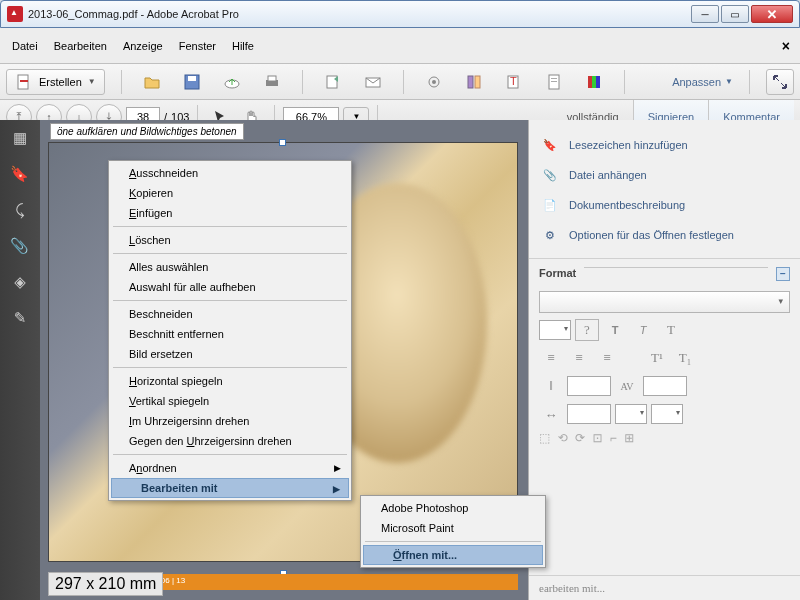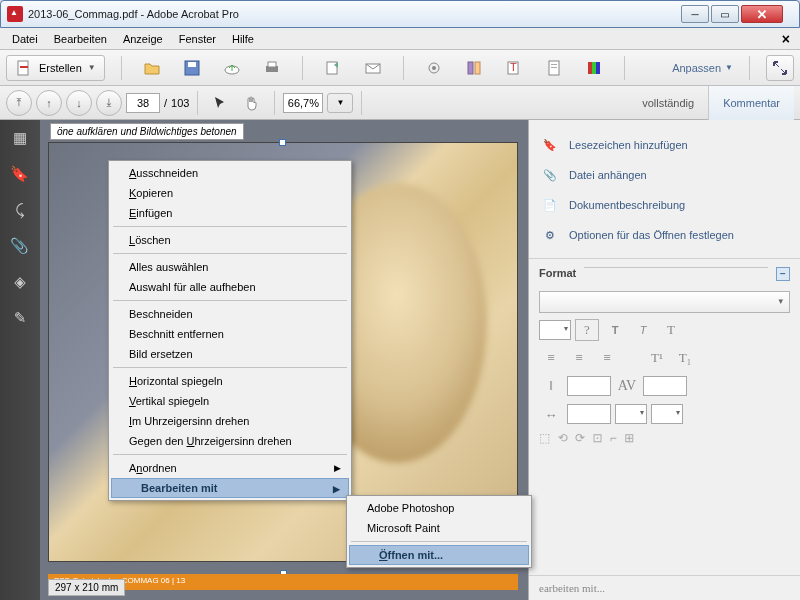--- a/index.html
+++ b/index.html
@@ -1,56 +1,56 @@
 <!DOCTYPE html>
 <html><head>
 <meta charset="utf-8">
 <style>
 * { margin:0; padding:0; box-sizing:border-box; font-family:"Segoe UI",Tahoma,sans-serif; font-size:11px; }
 body { background:#d4dde6; overflow:hidden; width:800px; height:600px; position:relative; }
-.titlebar { height:28px; background:linear-gradient(#f8fbfe,#dde8f4); border:1px solid #5a7ca8; display:flex; align-items:center; padding:0 16px 0 6px; border-radius:4px 4px 0 0; }
+.titlebar { height:28px; background:linear-gradient(#f8fbfe,#dde8f4); border:1px solid #5a7ca8; display:flex; align-items:center; padding:0 6px 0 6px; border-radius:4px 4px 0 0; }
 .titlebar .appicon { width:16px; height:16px; background:#c8232c; border-radius:2px; margin-right:5px; position:relative; }
 .titlebar .appicon::after { content:"▲"; color:#fff; font-size:8px; position:absolute; left:3px; top:2px; }
 .titlebar .title { flex:1; color:#1a1a1a; }
 .winbtns { display:flex; gap:2px; }
 .winbtn { width:28px; height:18px; border:1px solid #7a8ea5; background:linear-gradient(#f5f8fb,#d5e0ec); border-radius:2px; display:flex; align-items:center; justify-content:center; font-size:10px; cursor:pointer; }
 .winbtn.close { background:linear-gradient(#e88,#c33); color:#fff; border-color:#a33; width:42px; font-size:13px; font-weight:bold; }
-.menubar { height:22px; background:#ededed; border-bottom:1px solid #c0c0c0; display:flex; align-items:center; padding:0 4px; }
+.menubar { height:36px; background:#ededed; border-bottom:1px solid #c0c0c0; display:flex; align-items:center; padding:0 4px; }
 .menubar span { padding:2px 8px; cursor:pointer; }
 .menubar .xclose { margin-left:auto; font-size:14px; font-weight:bold; cursor:pointer; padding:0 6px; }
 .toolbar1 { height:36px; background:linear-gradient(#f6f6f6,#e8e8e8); border-bottom:1px solid #bfbfbf; display:flex; align-items:center; padding:0 6px; gap:12px; }
 .tbtn { height:26px; min-width:26px; border:1px solid transparent; border-radius:3px; display:flex; align-items:center; justify-content:center; padding:0 4px; cursor:pointer; }
 .tbtn svg, .tbtn .ic { width:18px; height:18px; }
 .sep { width:1px; height:24px; background:#c6c6c6; margin:0 4px; }
 .erstellen { border:1px solid #bcbcbc; background:linear-gradient(#fdfdfd,#e9e9e9); padding:0 8px; gap:6px; }
 .erstellen .caret { font-size:8px; color:#555; }
 .anpassen { margin-left:auto; color:#4a6a94; display:flex; align-items:center; gap:4px; cursor:pointer; }
 .toolbar2 { height:34px; background:linear-gradient(#f2f2f2,#e4e4e4); border-bottom:1px solid #b3b3b3; display:flex; align-items:center; padding:0 6px; gap:4px; }
 .navbtn { width:26px; height:26px; border:1px solid #b8b8b8; border-radius:13px; background:linear-gradient(#fdfdfd,#e0e0e0); display:flex; align-items:center; justify-content:center; cursor:pointer; font-size:11px; color:#555; }
 .pagein { width:34px; height:20px; border:1px solid #a8a8a8; text-align:center; background:#fff; }
-.zoomin { width:40px; height:20px; border:1px solid #a8a8a8; text-align:center; background:#fff; }
+.zoomin { width:56px; height:20px; border:1px solid #a8a8a8; text-align:center; background:#fff; }
 .rlinks { margin-left:auto; display:flex; gap:0; }
 .rlink { padding:0 14px; height:34px; display:flex; align-items:center; border-left:1px solid #c8c8c8; color:#4a6a94; cursor:pointer; background:linear-gradient(#f5f8fb,#e4ecf4); }
 .rlink.plain { background:none; border:none; color:#555; }
 .content { position:absolute; top:120px; bottom:0; left:0; right:0; display:flex; }
 .sidebar { width:40px; background:linear-gradient(90deg,#3d3d3d,#4a4a4a); display:flex; flex-direction:column; align-items:center; padding-top:8px; gap:16px; }
 .sidebar .sic { width:20px; height:20px; color:#ccc; cursor:pointer; display:flex; align-items:center; justify-content:center; font-size:15px; }
 .docarea { flex:1; background:#707682; position:relative; overflow:hidden; }
 .pageheader { position:absolute; top:3px; left:10px; background:#fff; border:1px solid #999; padding:2px 6px; font-style:italic; font-size:10px; }
 .docimg { position:absolute; top:22px; left:8px; right:10px; height:420px; background:linear-gradient(135deg,#6d7480 0%,#8a90a0 35%,#e8d4a8 45%,#d9c088 55%,#e8d4a8 70%,#c9b080 100%); border:1px solid #444; }
 .docimg::before { content:""; position:absolute; right:30px; top:40px; width:180px; height:280px; background:radial-gradient(ellipse 120px 180px at 50% 40%, #f2e0b8,#d8c090 60%,#b89860); border-radius:50%; filter:blur(3px); }
 .handle { position:absolute; width:7px; height:7px; background:#fff; border:1px solid #3a72b2; }
 .orangebar { position:absolute; left:8px; right:10px; height:16px; background:#e78b1f; top:454px; color:#fff; font-size:8px; padding:2px 6px; }
-.dims { position:absolute; bottom:4px; left:8px; background:#e8e8e8; border:1px solid #b0b0b0; padding:2px 6px; font-size:10px; }
+.dims { position:absolute; bottom:4px; left:8px; background:#e8e8e8; border:1px solid #b0b0b0; padding:2px 6px; font-size:16px; }
 .ctxmenu { position:absolute; top:160px; left:108px; width:244px; background:#f1f1f1; border:1px solid #9a9a9a; box-shadow:2px 2px 5px rgba(0,0,0,.3); z-index:50; padding:2px; }
 .ctxitem { padding:4px 18px; cursor:pointer; position:relative; }
 .ctxitem.sel { background:#a6c0de; border:1px solid #7da3cc; padding:3px 29px; font-weight:bold; color:#1a3a5a; }
 .ctxitem .arrow { position:absolute; right:8px; top:5px; font-size:9px; }
 .ctxsep { height:1px; background:#c2c2c2; margin:3px 2px; }
-.submenu { position:absolute; top:495px; left:346px; width:186px; background:#f1f1f1; border:1px solid #9a9a9a; box-shadow:2px 2px 5px rgba(0,0,0,.3); z-index:51; padding:2px; }
+.submenu { position:absolute; top:495px; left:360px; width:186px; background:#f1f1f1; border:1px solid #9a9a9a; box-shadow:2px 2px 5px rgba(0,0,0,.3); z-index:51; padding:2px; }
 .rpanel { width:272px; background:#f0f0f0; border-left:1px solid #b0b0b0; display:flex; flex-direction:column; }
 .rtop { padding:10px 10px 8px; border-bottom:1px solid #d0d0d0; }
 .ritem { display:flex; align-items:center; gap:10px; padding:6px 2px; cursor:pointer; color:#3a5a84; }
 .ritem .ric { width:18px; height:18px; display:flex; align-items:center; justify-content:center; }
 .fmthdr { display:flex; align-items:flex-start; padding:8px 10px 4px; font-weight:bold; color:#444; }
 .fmthdr .line { flex:1; height:1px; background:#c6c6c6; margin:0 8px; }
 .fmthdr .collapse { width:14px; height:14px; border:1px solid #7aa0c8; background:#dce8f4; font-size:10px; text-align:center; line-height:12px; cursor:pointer; color:#3a6aa0; }
 .fmtbody { padding:6px 10px; }
 .dd { height:22px; border:1px solid #b4b4b4; background:linear-gradient(#fff,#ececec); margin-bottom:6px; position:relative; }
 .dd::after { content:"▾"; position:absolute; right:6px; top:4px; font-size:9px; color:#666; }
@@ -196,20 +196,21 @@
       <svg viewBox="0 0 18 18">
         <path d="M5 9V5a1 1 0 012 0v3V4a1 1 0 012 0v4V5a1 1 0 012 0v4a1 1 0 012 0v3a4 4 0 01-4 4H8a4 4 0 01-3-3z" fill="#fff" stroke="#888"></path>
       </svg>
     </div>
   <div class="sep"></div>
   <input class="zoomin" value="66,7%" style="">
   <div class="tbtn" style="width:16px;border:1px solid #b8b8b8;height:20px;font-size:8px">▼</div>
   <div class="sep"></div>
   <div class="rlinks">
     <div class="rlink plain">vollständig</div>
+    <div class="rlink">Signieren</div>
     <div class="rlink">Kommentar</div>
   </div>
 </div>
 
 <div class="content">
   <div class="sidebar">
     <div class="sic">▦</div>
     <div class="sic">🔖</div>
     <div class="sic">⤹</div>
     <div class="sic">📎</div>
@@ -268,21 +269,21 @@
         <div class="tool">≡</div>
         <div class="tool">≡</div>
         <div class="tool">≡</div>
         <div style="width:18px"></div>
         <div class="tool">T¹</div>
         <div class="tool">T₁</div>
       </div>
       <div class="toolrow">
         <div class="tool">‖</div>
         <input class="numfield" style="">
-        <div class="tool" style="font-size:14px">AV</div>
+        <div class="tool" style="font-size:10px">AV</div>
         <input class="numfield" style="">
       </div>
       <div class="toolrow">
         <div class="tool">↔</div>
         <input class="numfield" style="">
         <div class="swatch"></div>
         <div class="swatch"></div>
       </div>
       <div class="dimrow">⬚ ⟲ ⟳ ⊡ ⌐ ⊞</div>
     </div>

